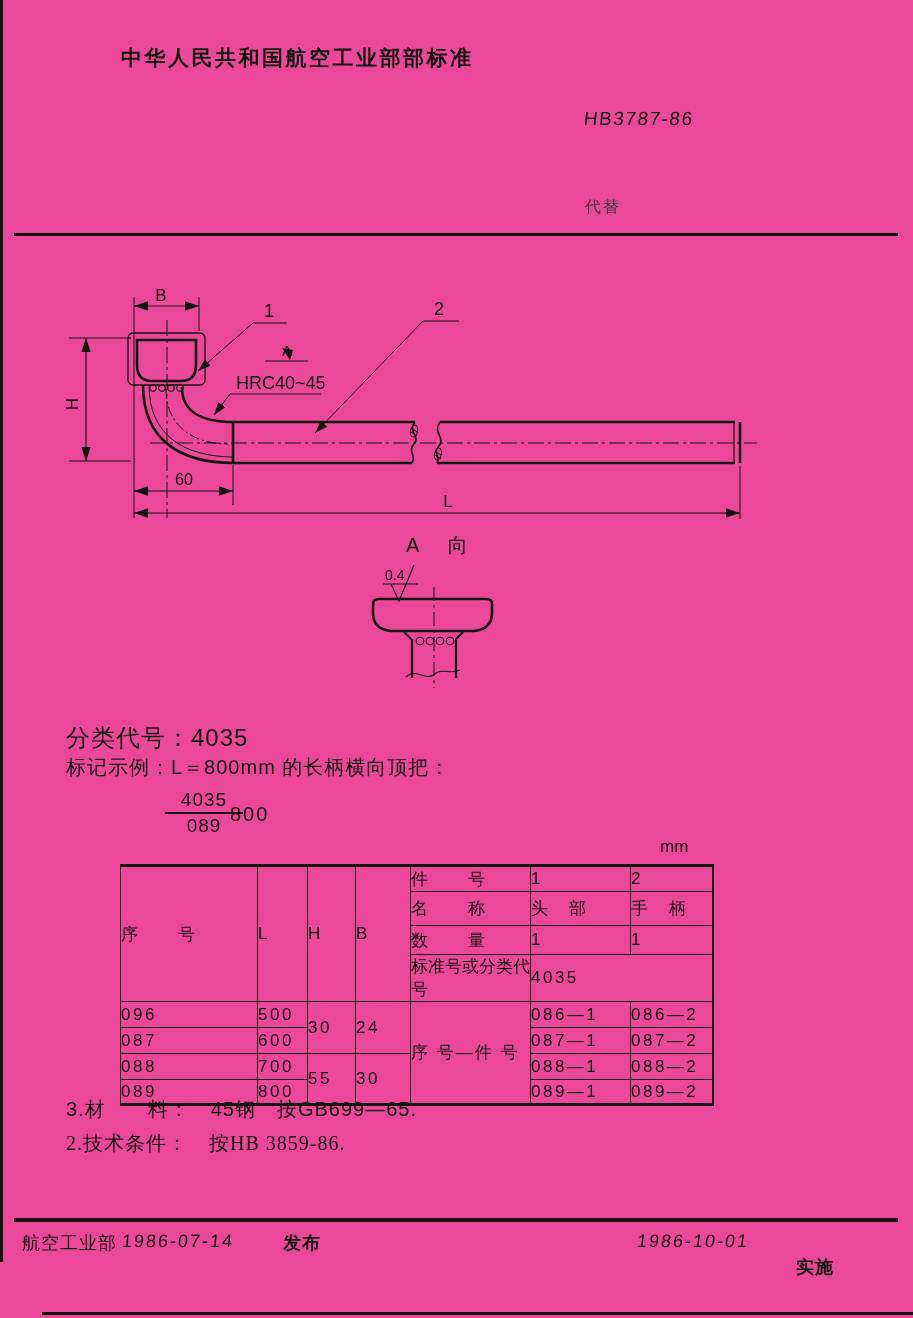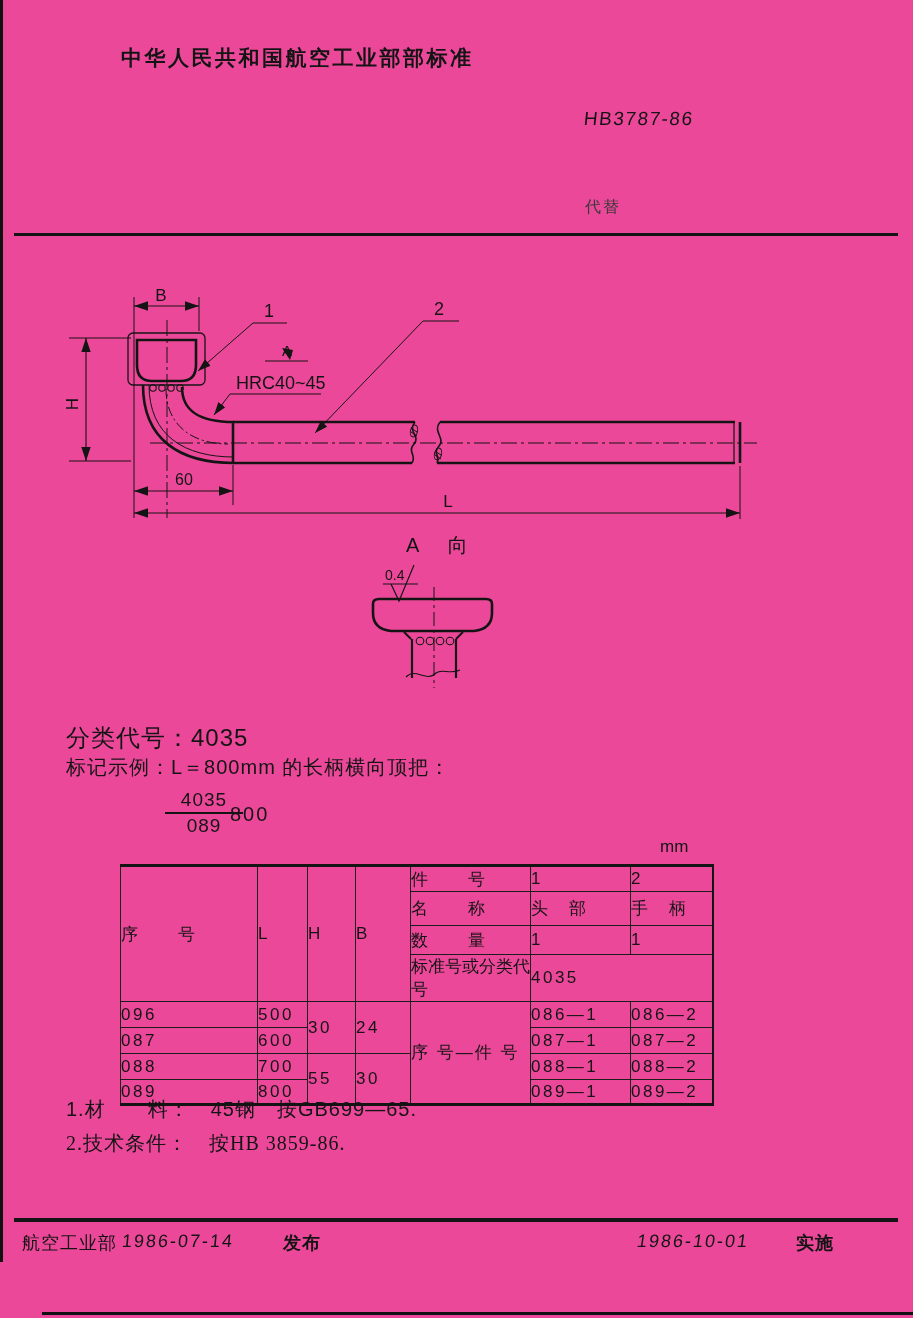--- a/index.html
+++ b/index.html
@@ -29,21 +29,21 @@
   td.hdr{letter-spacing:2px;}
   td.num{letter-spacing:2.5px;}
   td.std-lab{font-size:13.5px;letter-spacing:0;}
   .note1{left:66px;top:1096px;font-size:20px;letter-spacing:1px;}
   .note2{left:66px;top:1130px;font-size:20px;letter-spacing:1px;font-family:Liberation Serif, serif;}
   .ft{top:1231px;font-size:18px;letter-spacing:1px;}
   .ft-org{left:22px;}
   .ft-rel-date{left:122px;letter-spacing:2px;transform:skewX(-5deg);}
   .ft-rel{left:283px;font-weight:bold;text-align:center;}
   .ft-imp-date{left:637px;letter-spacing:2px;transform:skewX(-8deg);}
-  .ft-imp{left:796px;font-weight:bold;}
+  .ft-imp{left:796px;font-weight:bold;margin-top:24px;}
 </style>
 </head>
 <body>
 
 <div class="page">
 
   <div class="abs ministry">中华人民共和国航空工业部部标准</div>
   <div class="abs std-no">HB3787-86</div>
   <div class="abs supersedes">代替</div>
   <div class="rule-top"></div>
@@ -219,21 +219,21 @@
     </tr>
     <tr style="height:25px">
       <td class="num">089</td>
       <td class="num">800</td>
       <td class="num">089—1</td>
       <td class="num">089—2</td>
     </tr>
   </tbody>
     </table>
 
-  <div class="abs note1">1.材　　料：　45钢　按GB699—65.</div>
+  <div class="abs note1">3.材　　料：　45钢　按GB699—65.</div>
   <div class="abs note2">2.技术条件：　按HB 3859-86.</div>
 
   <div class="rule-bottom"></div>
   <div class="abs ft ft-org">航空工业部</div>
   <div class="abs ft ft-rel-date">1986-07-14</div>
   <div class="abs ft ft-rel">发布</div>
   <div class="abs ft ft-imp-date">1986-10-01</div>
   <div class="abs ft ft-imp">实施</div>
 
   <div class="edge-left"></div>

